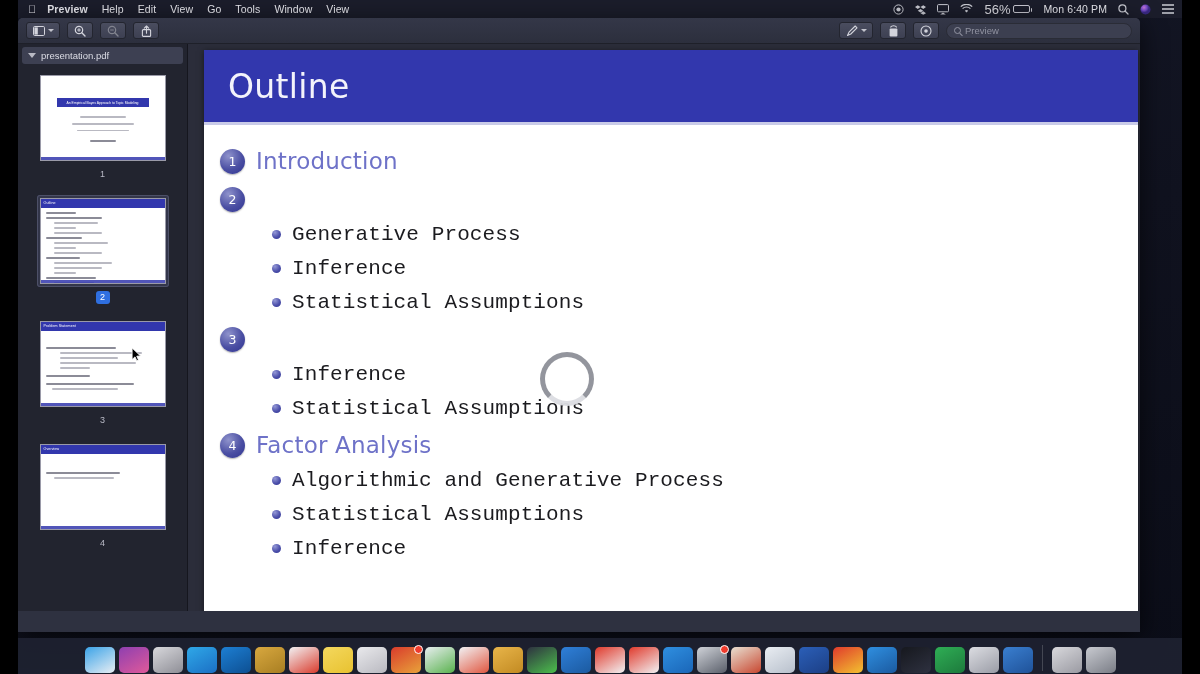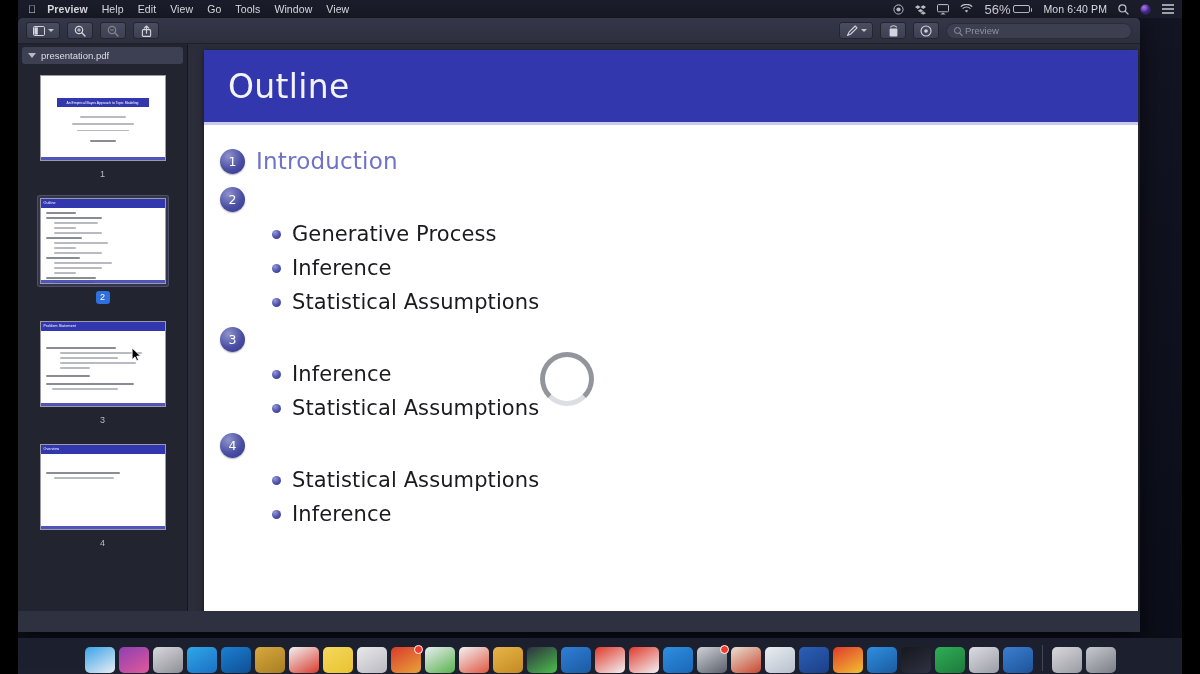--- a/index.html
+++ b/index.html
@@ -166,21 +166,21 @@
     background: radial-gradient(circle at 34% 28%, #8f93cc 0%, #4b4fa3 55%, #2f3390 100%);
     color: #fff; font-size: 12.5px; display: flex; align-items: center; justify-content: center;
     box-shadow: 0 1px 1.5px rgba(0,0,0,.3);
   }
   .sec-title { font-size: 23px; color: #6e72c8; letter-spacing: .2px; }
   .sub { display: flex; align-items: center; gap: 11px; height: 34px; margin-left: 52px; }
   .bullet {
     width: 9px; height: 9px; border-radius: 50%; flex: none;
     background: radial-gradient(circle at 33% 28%, #9498d6 0%, #4d51ab 55%, #2e3290 100%);
   }
-  .sub-text { font-size: 21px; color: #1b1b1f; letter-spacing: .1px; }
+  .sub-text { font-size: 21px; color: #1b1b1f; letter-spacing: .1px; font-family: Liberation Mono, monospace; }
   .spinner {
     position: absolute; left: 336px; top: 302px;
     width: 54px; height: 54px; border-radius: 50%;
     border: 5px solid #8e9098; border-top-color: #8e9098;
     border-bottom-color: #dcdde2; border-left-color: #8e9098;
     opacity: .95;
   }
 
   
   .dock {
@@ -477,20 +477,25 @@
               </div>
               <div class="sub">
                 <span class="bullet"></span>
                 <span class="sub-text">Statistical Assumptions</span>
               </div>
             </div>
 
             <div class="sec">
               <div class="sec-head">
                 <span class="numcircle">4</span>
+                <span class="sec-title">Factor Analysis</span>
+              </div>
+              <div class="sub">
+                <span class="bullet"></span>
+                <span class="sub-text">Algorithmic and Generative Process</span>
               </div>
               <div class="sub">
                 <span class="bullet"></span>
                 <span class="sub-text">Statistical Assumptions</span>
               </div>
               <div class="sub">
                 <span class="bullet"></span>
                 <span class="sub-text">Inference</span>
               </div>
             </div>

